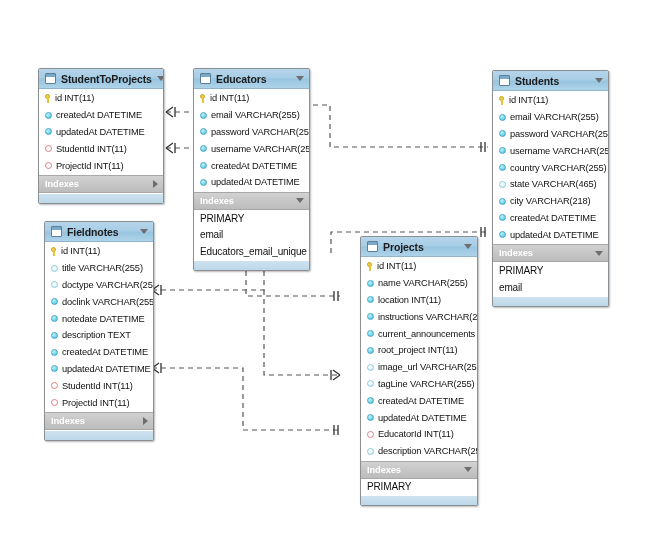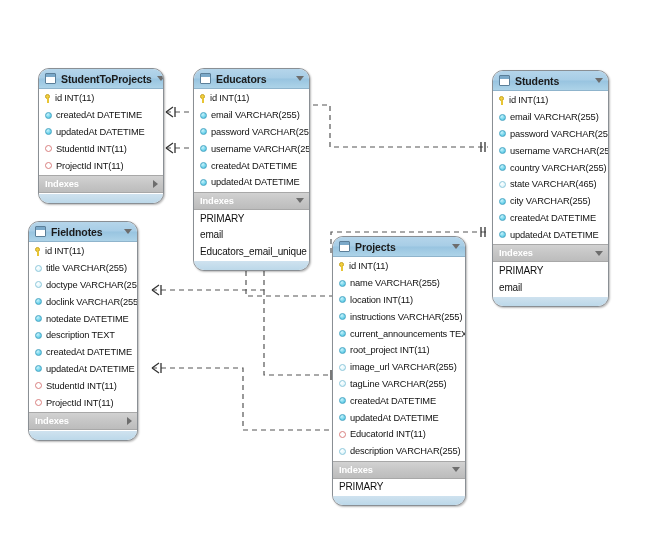--- a/index.html
+++ b/index.html
@@ -25,21 +25,21 @@
     left: 0; top: 0;
     width: 661px;
     height: 550px;
     pointer-events: none;
   }
   .table-box {
     position: absolute;
     box-sizing: border-box;
     background: #ffffff;
     border: 1px solid #8a8f94;
-    border-radius: 11px;
+    border-radius: 2px;
     box-shadow: 1px 1px 2px rgba(0,0,0,0.28);
     overflow: hidden;
   }
   .tbl-header {
     height: 19px;
     display: flex;
     align-items: center;
     padding: 0 5px 0 6px;
     background: linear-gradient(to bottom, #b5d5ea 0%, #a7cde6 48%, #98c4e0 52%, #add3e8 100%);
     border-bottom: 1px solid #8fb4cc;
@@ -351,21 +351,21 @@
         <div class="col-row">
           <span class="gi col"></span>
           <span class="col-label">country VARCHAR(255)</span>
         </div>
         <div class="col-row">
           <span class="gi colpale"></span>
           <span class="col-label">state VARCHAR(465)</span>
         </div>
         <div class="col-row">
           <span class="gi col"></span>
-          <span class="col-label">city VARCHAR(255)</span>
+          <span class="col-label">city VARCHAR(218)</span>
         </div>
         <div class="col-row">
           <span class="gi col"></span>
           <span class="col-label">createdAt DATETIME</span>
         </div>
         <div class="col-row">
           <span class="gi col"></span>
           <span class="col-label">updatedAt DATETIME</span>
         </div>
       </div>
@@ -376,21 +376,21 @@
       <div class="idx-list">
         <div class="idx-row">
           <span>PRIMARY</span>
         </div>
         <div class="idx-row">
           <span>email</span>
         </div>
       </div>
       <div class="footer"></div>
     </div>
-    <div class="table-box" style="left: 28px; top: 221px; width: 110px;">
+    <div class="table-box" style="left: 44px; top: 221px; width: 110px;">
       <div class="tbl-header">
         <span class="hdr-icon"></span>
         <span class="tbl-title">Fieldnotes</span>
         <span class="caret"></span>
       </div>
       <div class="cols">
         <div class="col-row">
           <span class="gi pk"></span>
           <span class="col-label">id INT(11)</span>
         </div>
@@ -430,21 +430,21 @@
           <span class="gi fk"></span>
           <span class="col-label">ProjectId INT(11)</span>
         </div>
       </div>
       <div class="idx-bar">
         <span class="idx-label">Indexes</span>
         <span class="caret right"></span>
       </div>
       <div class="footer"></div>
     </div>
-    <div class="table-box" style="left: 332px; top: 236px; width: 134px;">
+    <div class="table-box" style="left: 360px; top: 236px; width: 118px;">
       <div class="tbl-header">
         <span class="hdr-icon"></span>
         <span class="tbl-title">Projects</span>
         <span class="caret"></span>
       </div>
       <div class="cols">
         <div class="col-row">
           <span class="gi pk"></span>
           <span class="col-label">id INT(11)</span>
         </div>

